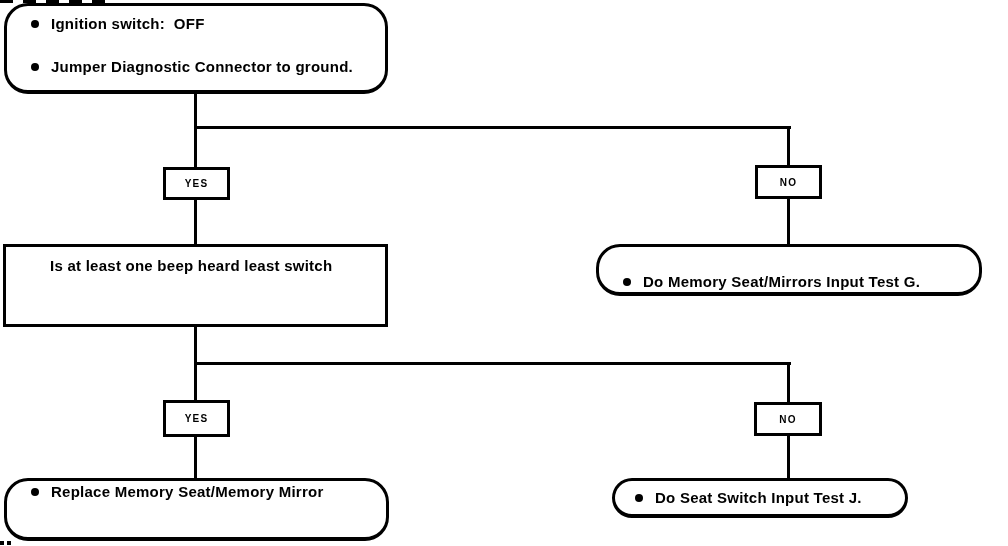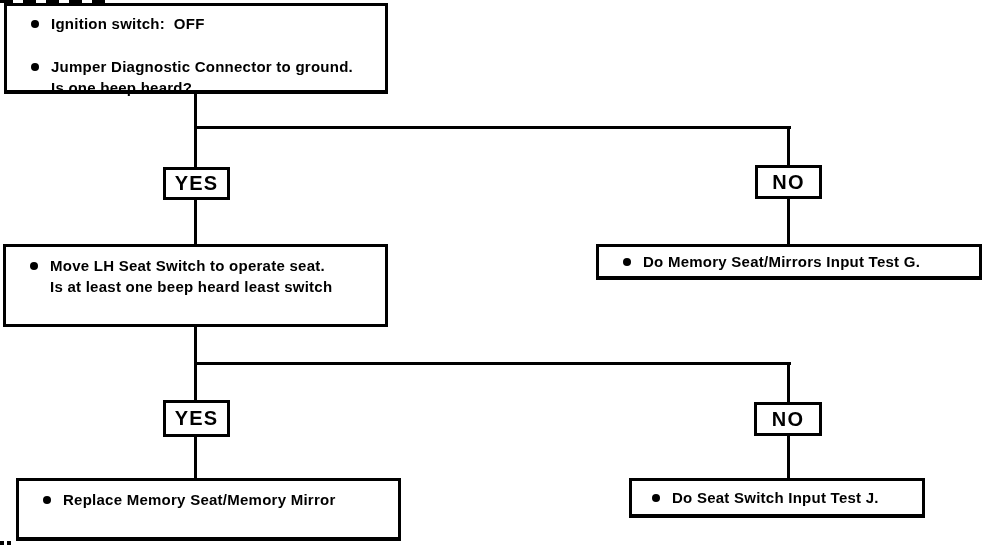--- a/index.html
+++ b/index.html
@@ -15,41 +15,41 @@
   }
   .box {
     position: absolute;
     box-sizing: border-box;
     border: 3px solid #000000;
     background: #ffffff;
     font-size: 15px;
     letter-spacing: 0.25px;
     line-height: 21px;
   }
-  .box.thickb { border-bottom-width: 4px; }
+  .box.thickb { border-bottom-width: 4px; border-radius: 24px; }
   .row { display: flex; align-items: flex-start; }
   .bullet {
     flex: none;
     width: 8px;
     height: 8px;
     border-radius: 50%;
     background: #000000;
     margin: 7px 12px 0 24px;
   }
   .row.cont { padding-left: 44px; }
   .txt { white-space: pre; }
   .tag {
     position: absolute;
     box-sizing: border-box;
     border: 3px solid #000000;
     background: #ffffff;
     display: flex;
     align-items: center;
     justify-content: center;
-    font-size: 20px;
+    font-size: 10px;
     letter-spacing: 1.2px;
   }
   .single { display: flex; align-items: center; }
   .vline, .hline { position: absolute; background: #000000; }
   .artifact-top {
     position: absolute;
     left: 0; top: 0;
     width: 112px; height: 3px;
     background: repeating-linear-gradient(90deg, #000 0 13px, transparent 13px 23px);
   }
@@ -70,51 +70,44 @@
 
   <div class="box thickb" style="left:4px; top:3px; width:384px; height:91px; padding-top:7px;">
     <div class="row">
       <span class="bullet"></span>
       <span class="txt">Ignition switch:  OFF</span>
     </div>
     <div class="row" style="margin-top:22px;">
       <span class="bullet"></span>
       <span class="txt">Jumper Diagnostic Connector to ground.</span>
     </div>
-    <div class="row cont">
-      <span class="txt">Is one beep heard?</span>
-    </div>
   </div>
 
   <div class="vline" style="left:194px; top:93px; width:3px; height:36px;"></div>
   <div class="hline" style="left:194px; top:126px; width:597px; height:3px;"></div>
   <div class="vline" style="left:194px; top:126px; width:3px; height:41px;"></div>
   <div class="vline" style="left:787px; top:126px; width:3px; height:40px;"></div>
 
   <div class="tag" style="left:163px; top:167px; width:67px; height:33px;">
     <span>YES</span>
   </div>
   <div class="tag" style="left:755px; top:165px; width:67px; height:34px;">
     <span>NO</span>
   </div>
 
   <div class="vline" style="left:194px; top:199px; width:3px; height:45px;"></div>
   <div class="vline" style="left:787px; top:198px; width:3px; height:46px;"></div>
 
   <div class="box" style="left:3px; top:244px; width:385px; height:83px; padding-top:8px;">
-    <div class="row">
-      <span class="bullet"></span>
-      <span class="txt">Move LH Seat Switch to operate seat.</span>
-    </div>
     <div class="row cont">
       <span class="txt">Is at least one beep heard least switch</span>
     </div>
   </div>
 
-  <div class="box single thickb" style="left:596px; top:244px; width:386px; height:36px;">
+  <div class="box single thickb" style="left:596px; top:244px; width:386px; height:52px;align-items:flex-end;">
     <div class="row" style="align-items:center;">
       <span class="bullet" style="margin-top:0;"></span>
       <span class="txt">Do Memory Seat/Mirrors Input Test G.</span>
     </div>
   </div>
 
   <div class="vline" style="left:194px; top:326px; width:3px; height:39px;"></div>
   <div class="hline" style="left:194px; top:362px; width:597px; height:3px;"></div>
   <div class="vline" style="left:194px; top:362px; width:3px; height:38px;"></div>
   <div class="vline" style="left:787px; top:362px; width:3px; height:40px;"></div>
@@ -122,27 +115,27 @@
   <div class="tag" style="left:163px; top:400px; width:67px; height:37px;">
     <span>YES</span>
   </div>
   <div class="tag" style="left:754px; top:402px; width:68px; height:34px;">
     <span>NO</span>
   </div>
 
   <div class="vline" style="left:194px; top:436px; width:3px; height:42px;"></div>
   <div class="vline" style="left:787px; top:435px; width:3px; height:43px;"></div>
 
-  <div class="box thickb" style="left:16px; top:478px; width:385px; height:63px; padding-top:8px;">
+  <div class="box thickb" style="left:4px; top:478px; width:385px; height:63px; ">
     <div class="row">
       <span class="bullet"></span>
       <span class="txt">Replace Memory Seat/Memory Mirror</span>
     </div>
   </div>
 
-  <div class="box single thickb" style="left:629px; top:478px; width:296px; height:40px;">
+  <div class="box single thickb" style="left:612px; top:478px; width:296px; height:40px;">
     <div class="row" style="align-items:center;">
       <span class="bullet" style="margin-top:0; margin-left:20px;"></span>
       <span class="txt">Do Seat Switch Input Test J.</span>
     </div>
   </div>
 
 </div>
 
 </body></html>

